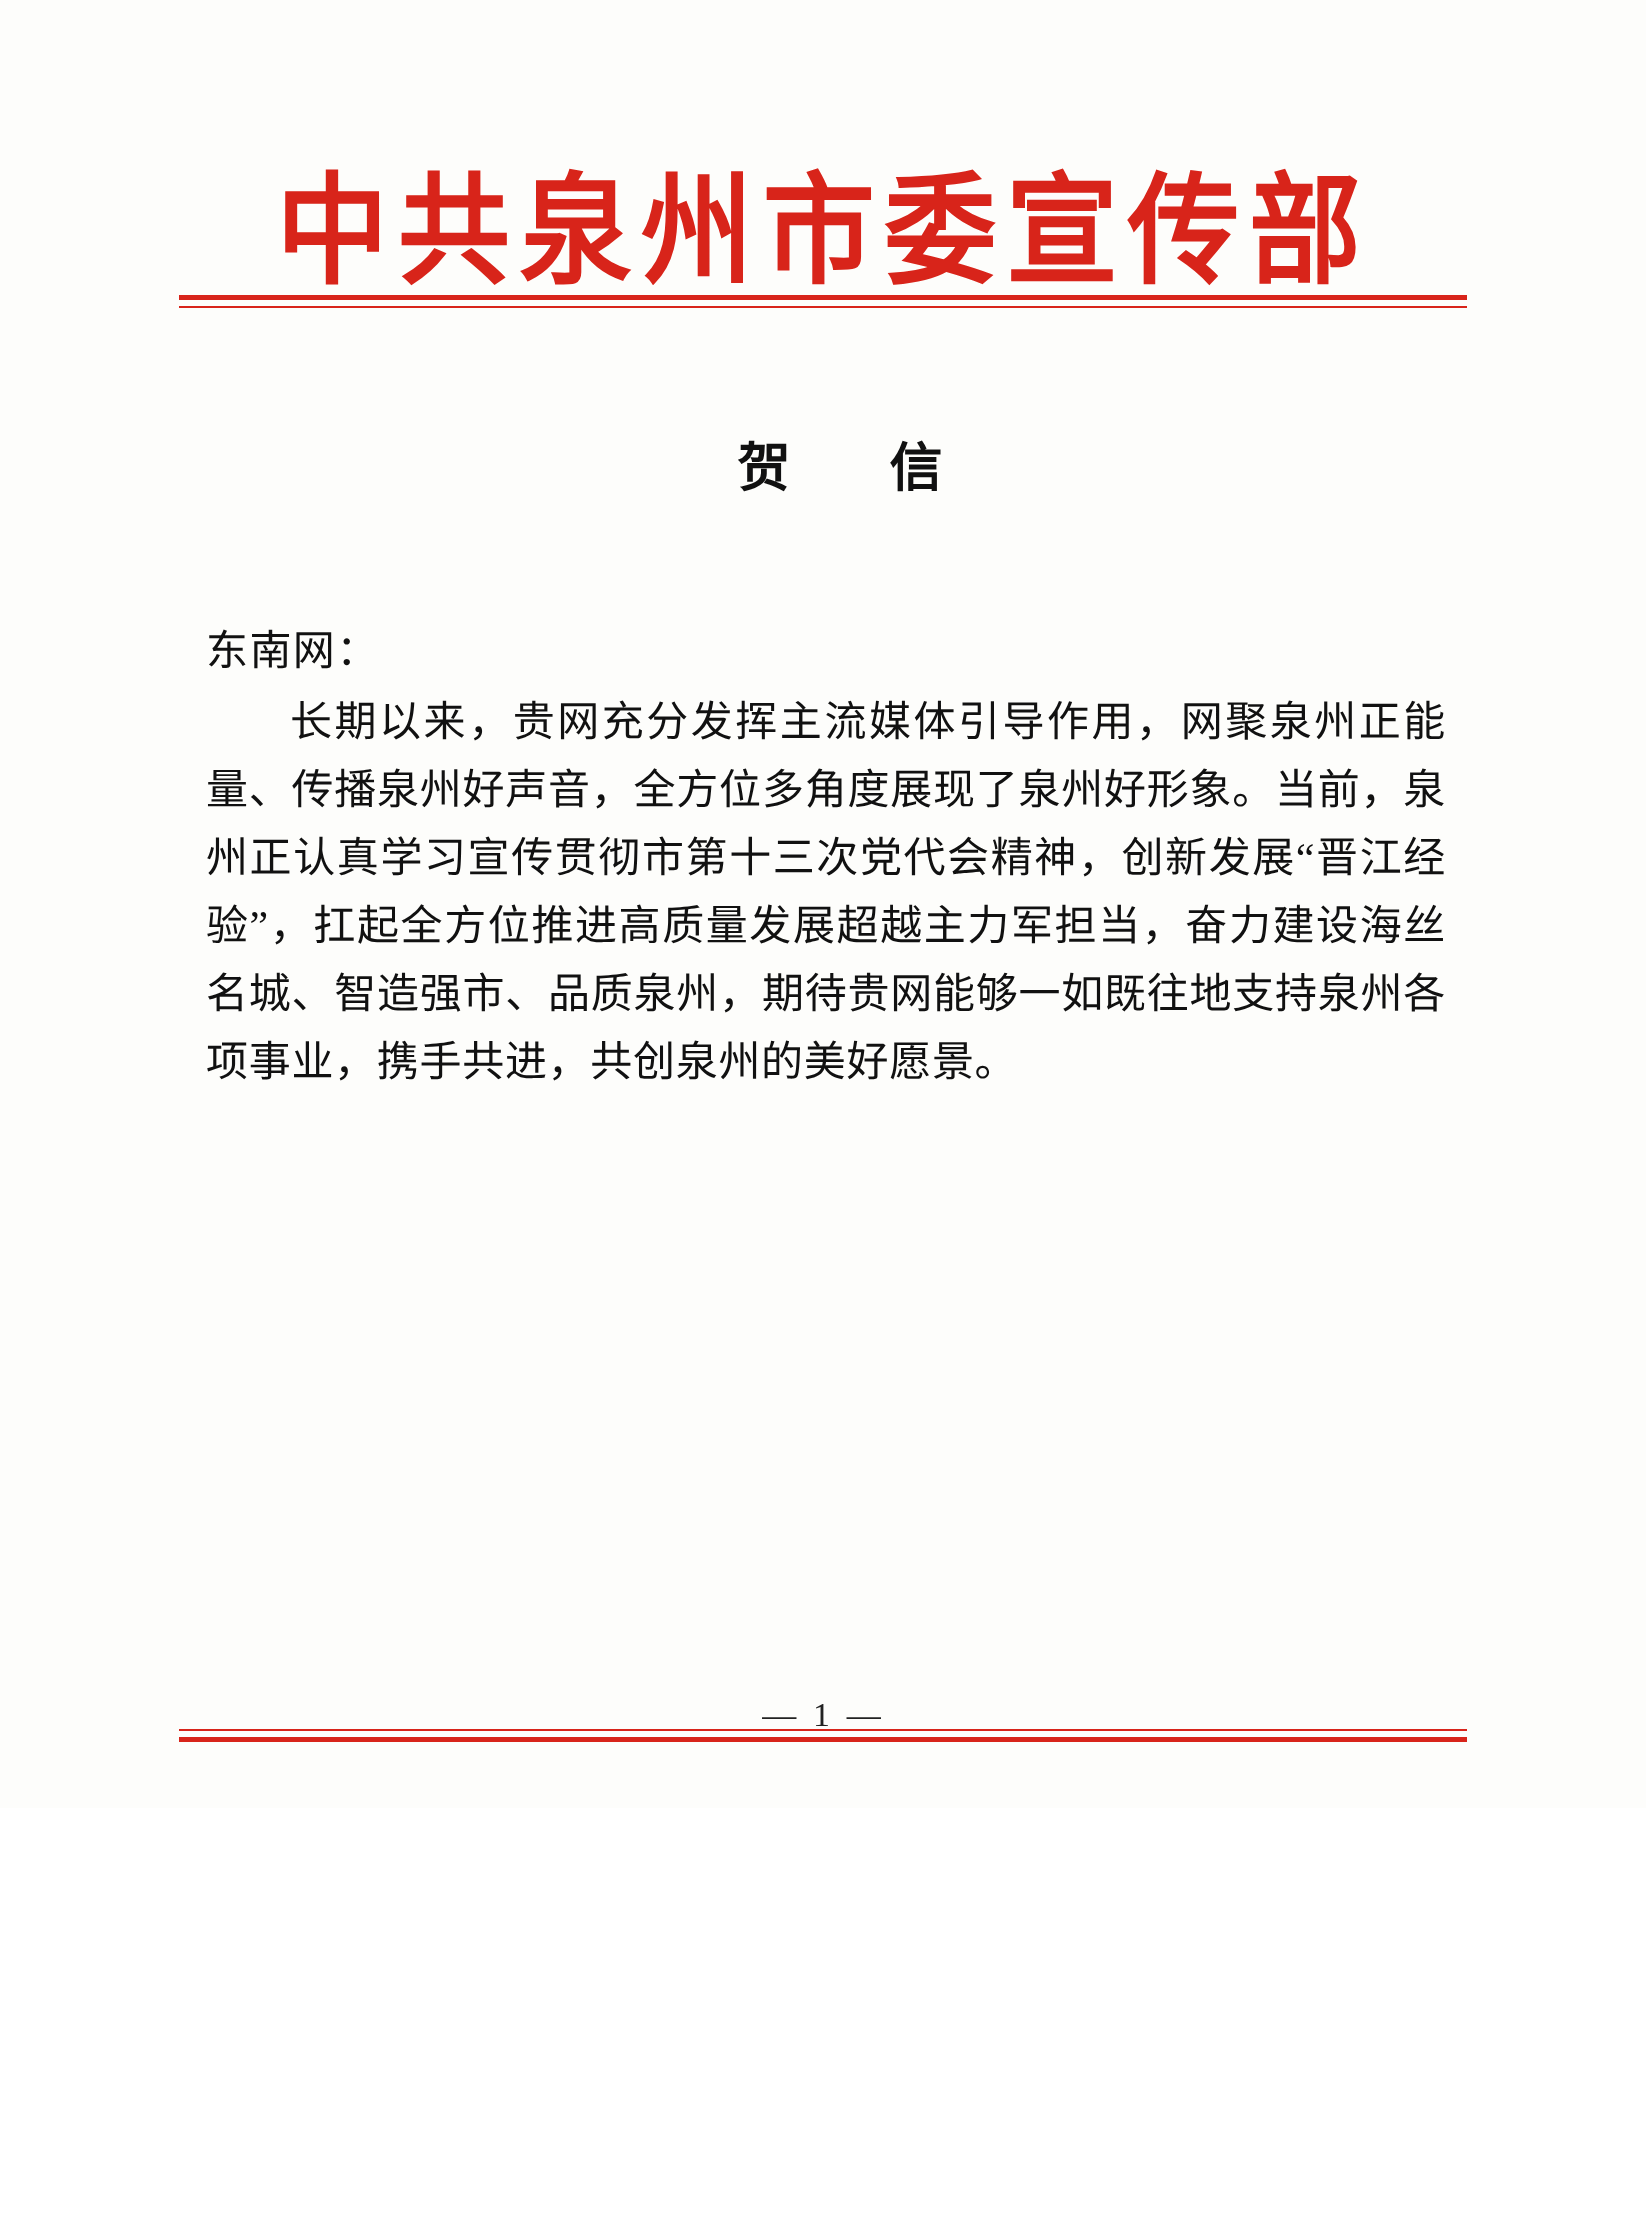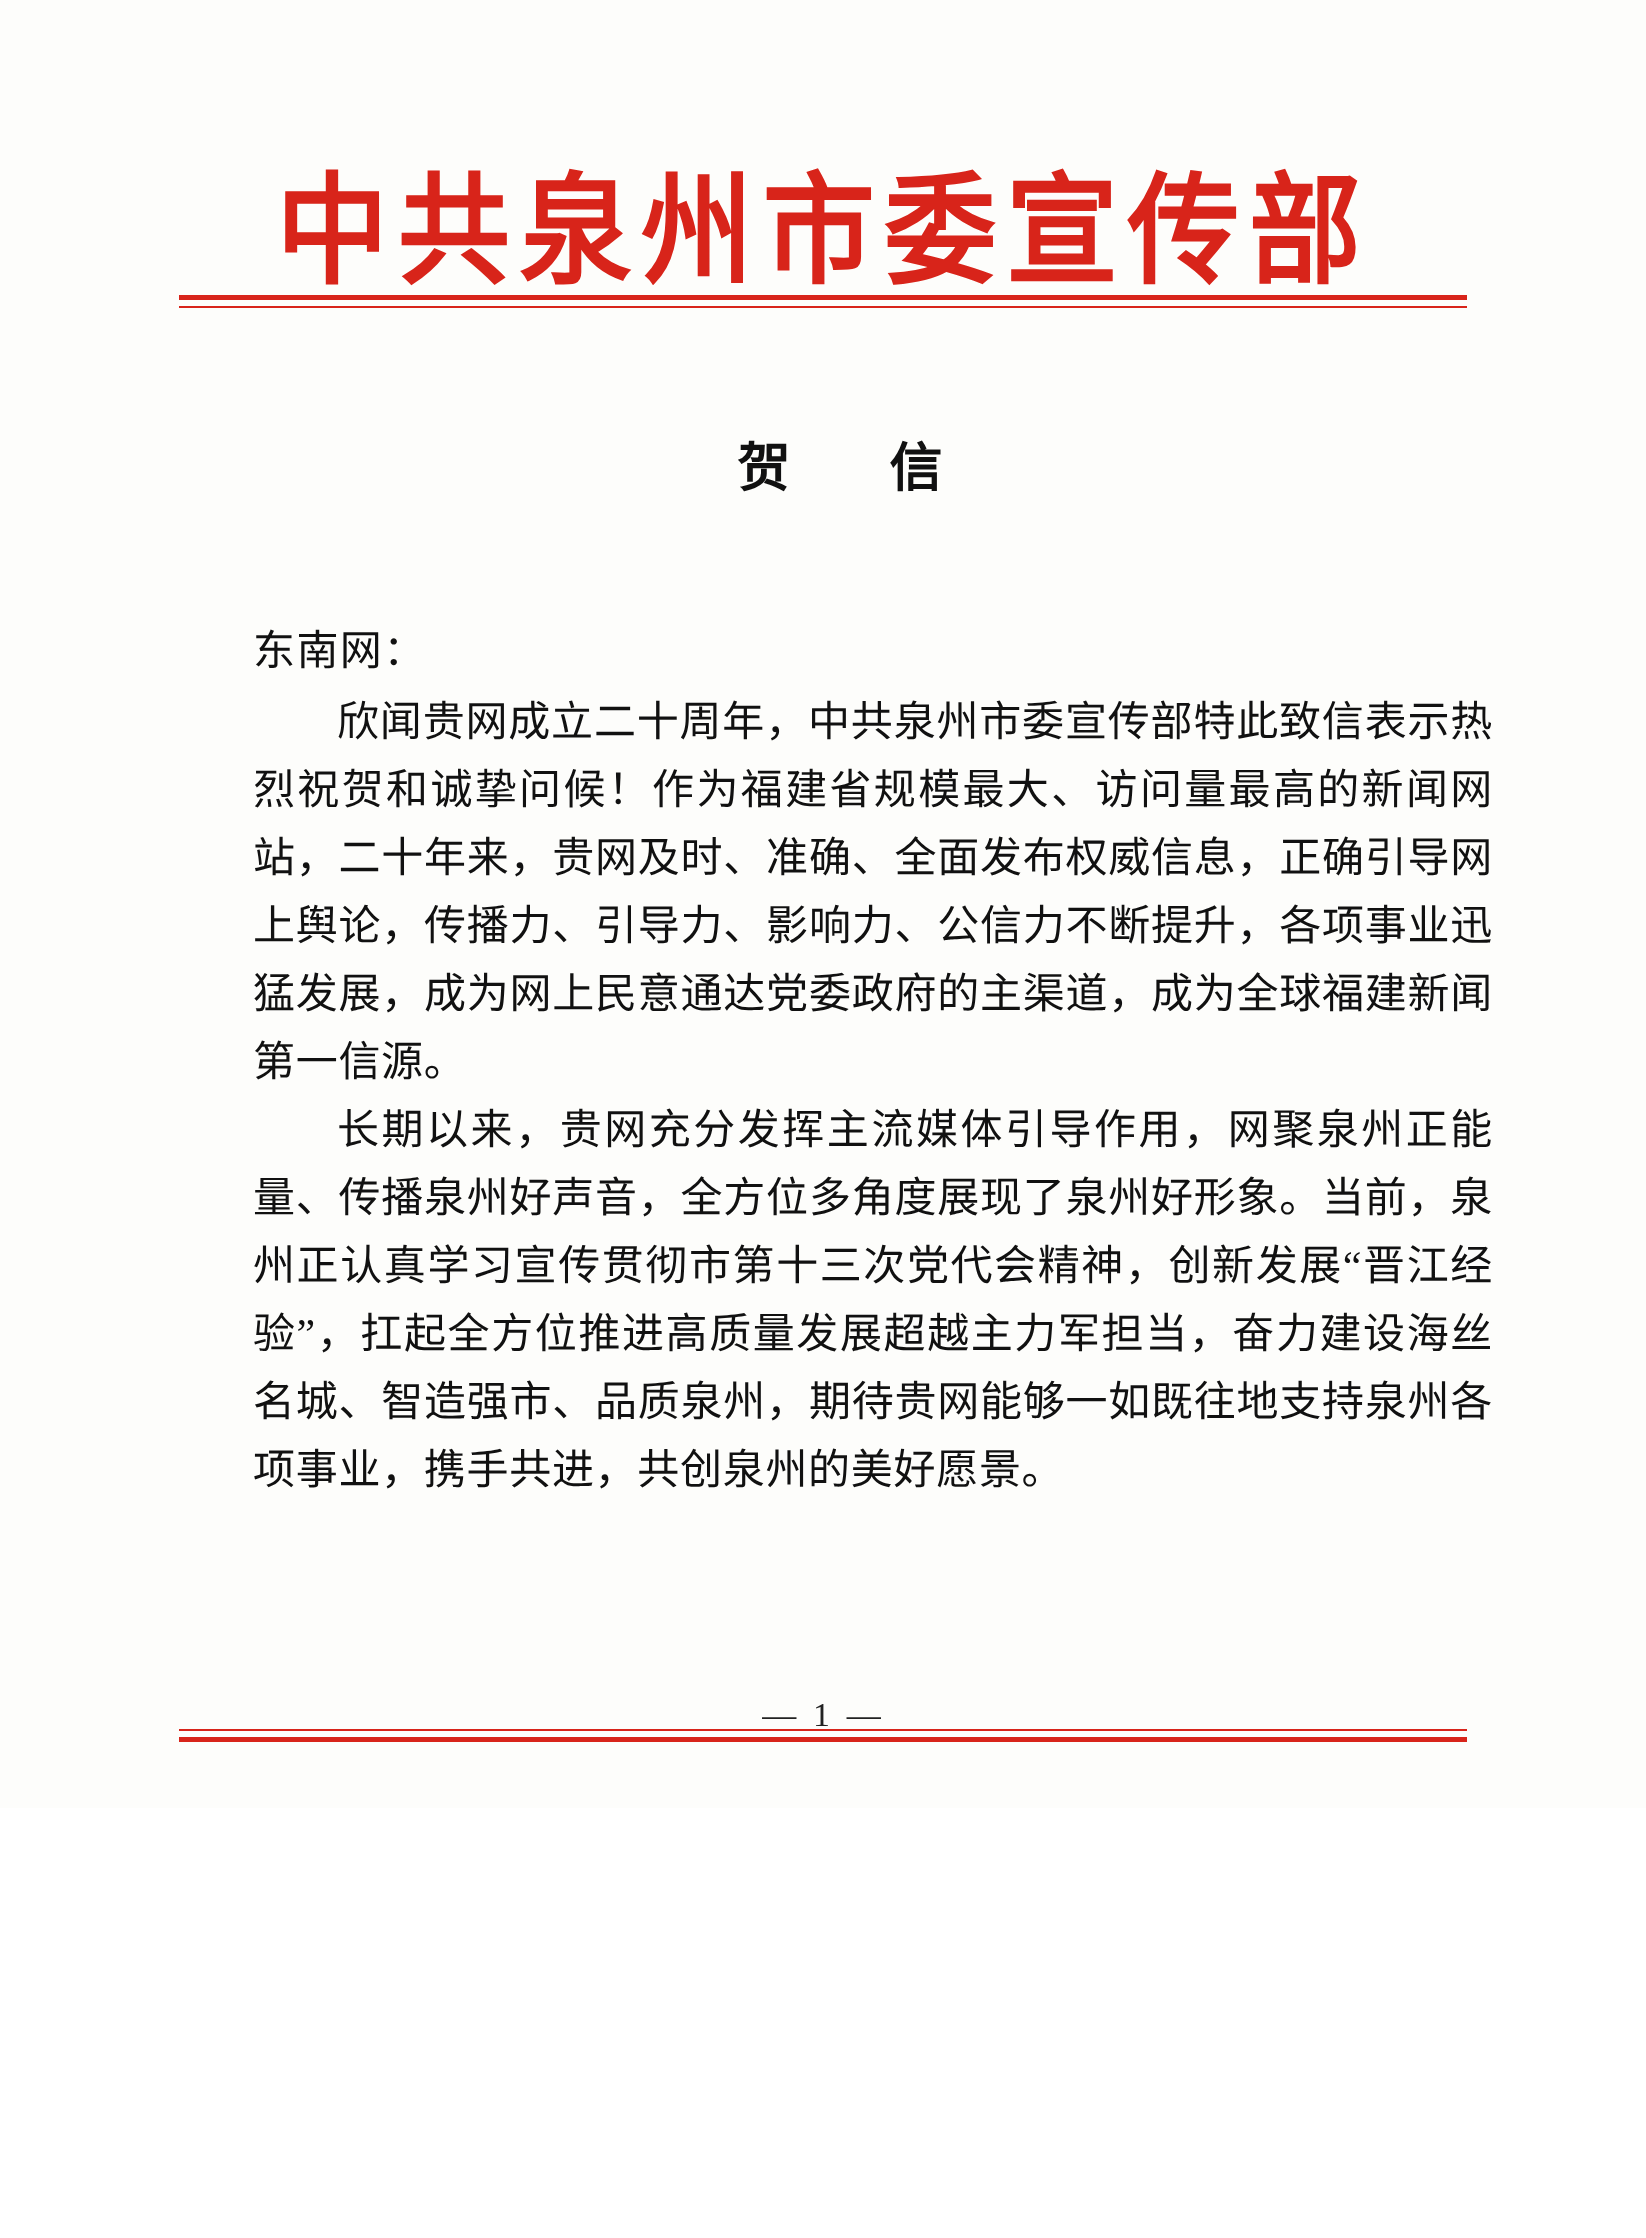--- a/index.html
+++ b/index.html
@@ -79,21 +79,20 @@
   
   .body-block {
     position: absolute;
     top: 617px;
     left: 206px;
     width: 1240px;
     color: #111111;
     font-size: 42px;
     line-height: 1.62;
     font-family: "Liberation Serif", "DejaVu Serif", serif;
-    margin-left: 47px;
   }
 
   .salutation {
     margin: 0 0 2.7px 0;
     letter-spacing: 1.4px;
   }
 
   .para {
     margin: 0;
     text-indent: 2em;
@@ -198,21 +197,20 @@
   <div class="rule-group" style="top: 295px;">
     <div class="rule-thick"></div>
     <div class="rule-gap"></div>
     <div class="rule-thin"></div>
   </div>
 
   <div class="doc-title">贺　信</div>
 
   <div class="body-block">
     <p class="salutation">东南网：</p>
-    <p class="para">欣闻贵网成立二十周年，中共泉州市委宣传部特此致信表示热烈祝贺和诚挚问候！作为福建省规模最大、访问量最高的新闻网站，二十年来，贵网及时、准确、全面发布权威信息，正确引导网上舆论，传播力、引导力、影响力、公信力不断提升，各项事业迅猛发展，成为网上民意通达党委政府的主渠道，成为全球福建新闻第一信源。</p>
     <p class="para">长期以来，贵网充分发挥主流媒体引导作用，网聚泉州正能量、传播泉州好声音，全方位多角度展现了泉州好形象。当前，泉州正认真学习宣传贯彻市第十三次党代会精神，创新发展“晋江经验”，扛起全方位推进高质量发展超越主力军担当，奋力建设海丝名城、智造强市、品质泉州，期待贵网能够一如既往地支持泉州各项事业，携手共进，共创泉州的美好愿景。</p>
   </div>
 
   <div class="seal">
     <div class="seal-inner">
       <svg width="307" height="307" viewBox="0 0 448 448" aria-hidden="true">
         <defs>
           <path id="arcpath" d="M 54 224 A 170 170 0 0 1 394 224"></path>
         </defs>
         <text font-family="Liberation Serif, DejaVu Serif, serif" font-size="52" font-weight="bold" fill="#d8241a" letter-spacing="12">

